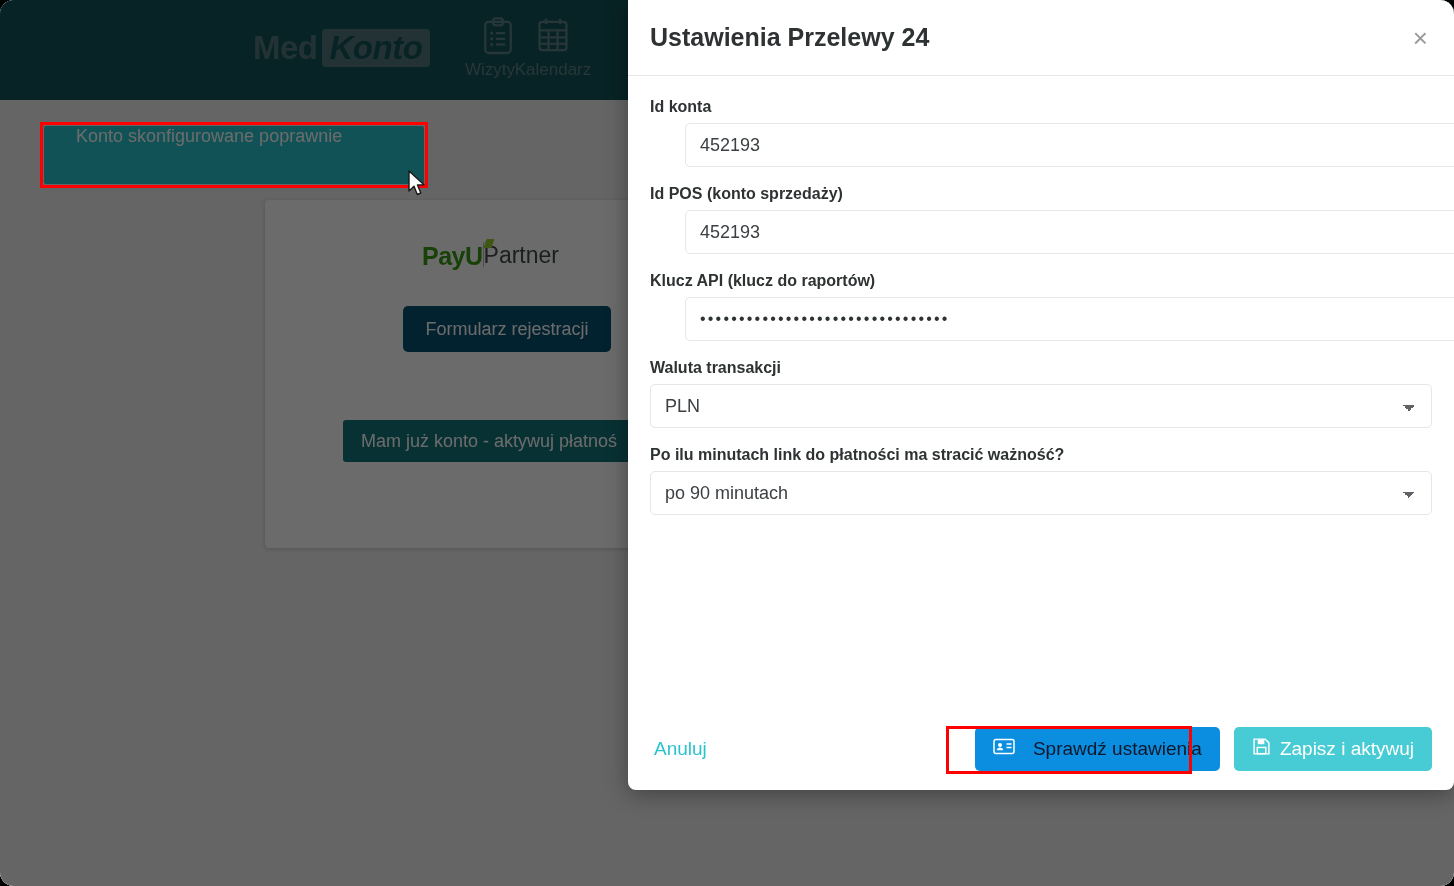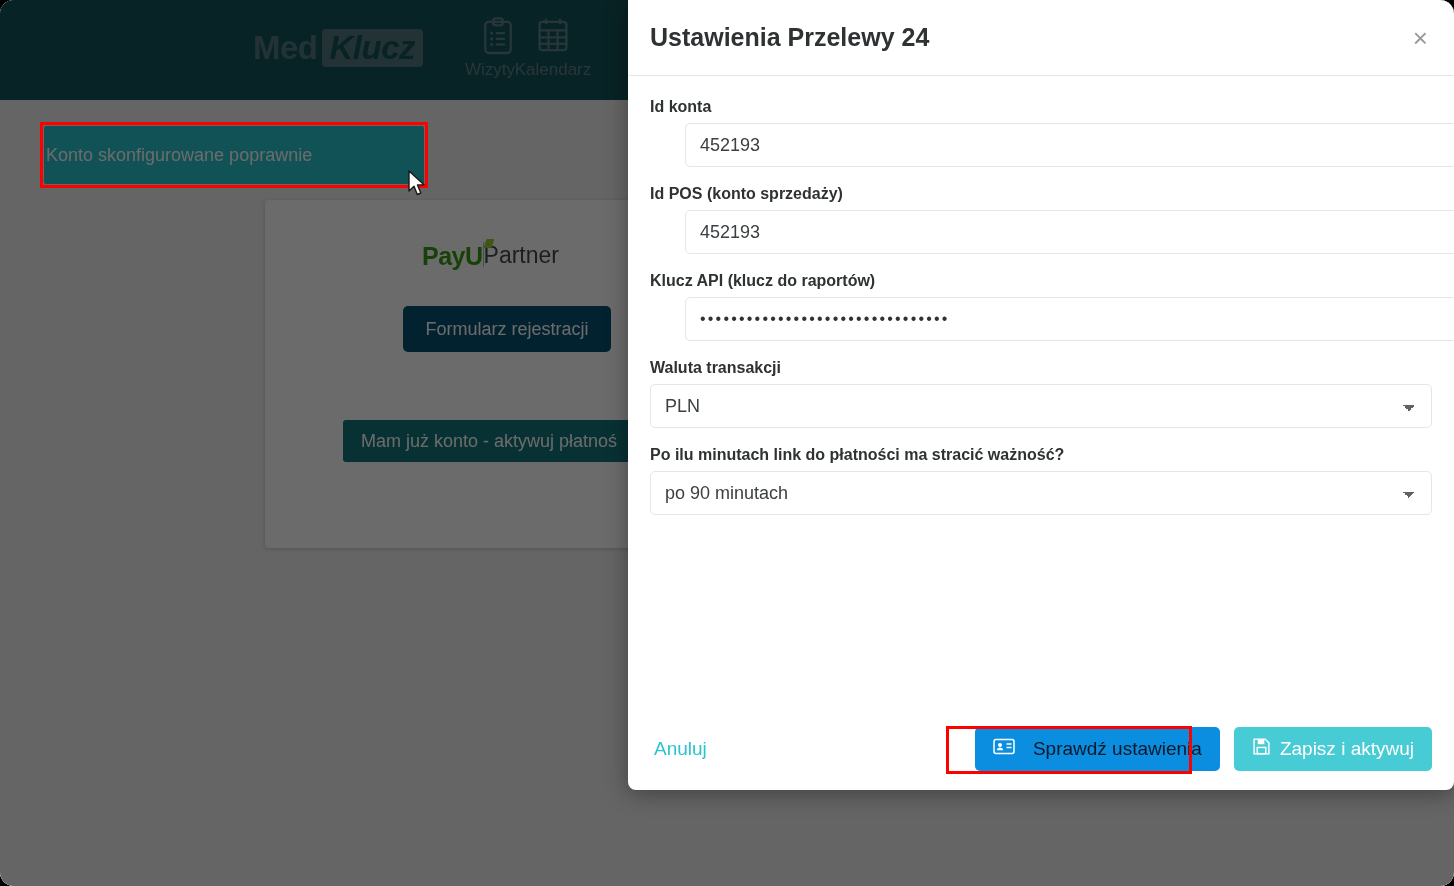--- a/index.html
+++ b/index.html
@@ -92,22 +92,21 @@
     background: #f0f0f0;
   }
 
   
   #alert {
     position: absolute;
     left: 44px; top: 126px;
     width: 380px; height: 58px;
     background: #2ac4cf;
     display: flex;
-    align-items: center;
-    padding-left: 2px;
+    padding-left: 32px;
     color: #ffffff;
     font-size: 18px;
     border-radius: 2px;
   }
   #alert-highlight {
     position: absolute;
     left: 40px; top: 122px;
     width: 388px; height: 66px;
     border: 3px solid #ff0000;
     pointer-events: none;
@@ -359,21 +358,21 @@
 
 <div id="page">
 
   <div id="app">
 
     <div id="navbar">
       <div id="navbar-inner">
 
         <div class="brand">
           <span>Med</span>
-          <span class="brand-file">Klucz</span>
+          <span class="brand-file">Konto</span>
         </div>
 
         <div class="nav-item" style="left:405px;align-items:flex-end;">
           <span>
             <svg width="34" height="40" viewBox="0 0 24 28" fill="none" stroke="#5e8287" stroke-width="1.6">
               <rect x="3" y="4" width="18" height="22" rx="2.5"></rect>
               <rect x="8.5" y="1.5" width="7" height="5" rx="2"></rect>
               <circle cx="7.5" cy="12" r="1.1" fill="#5e8287" stroke="none"></circle>
               <line x1="10.5" y1="12" x2="17" y2="12"></line>
               <circle cx="7.5" cy="16" r="1.1" fill="#5e8287" stroke="none"></circle>

